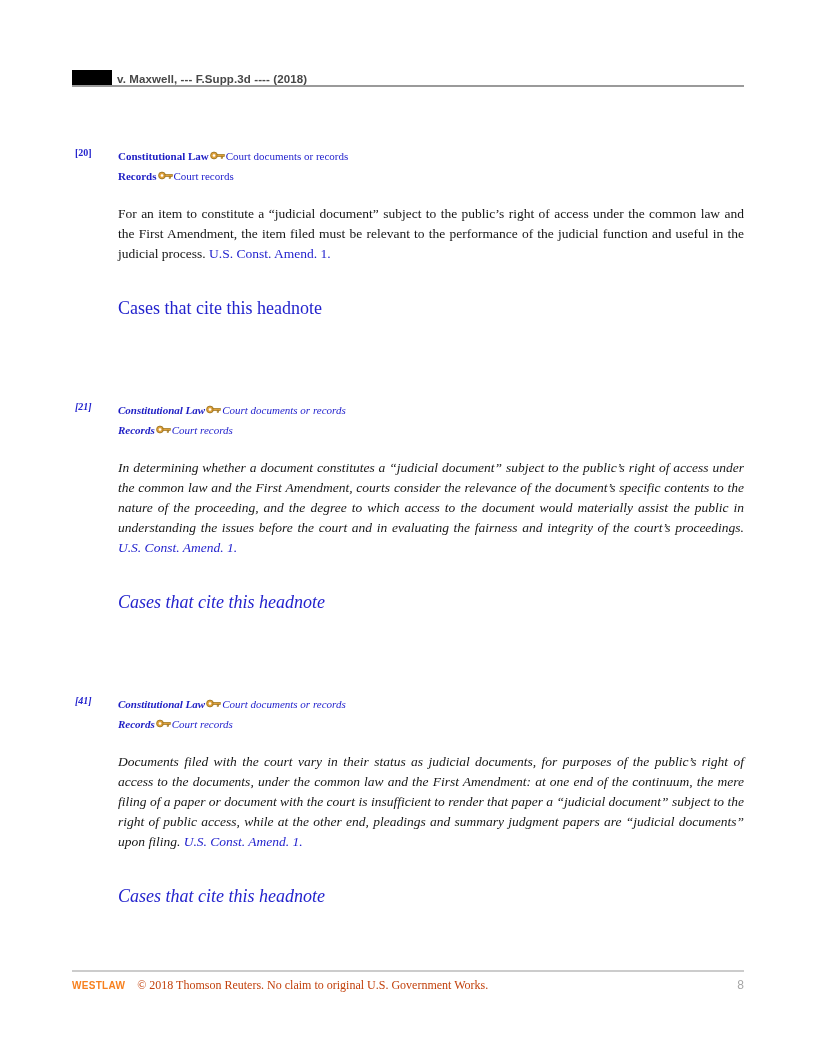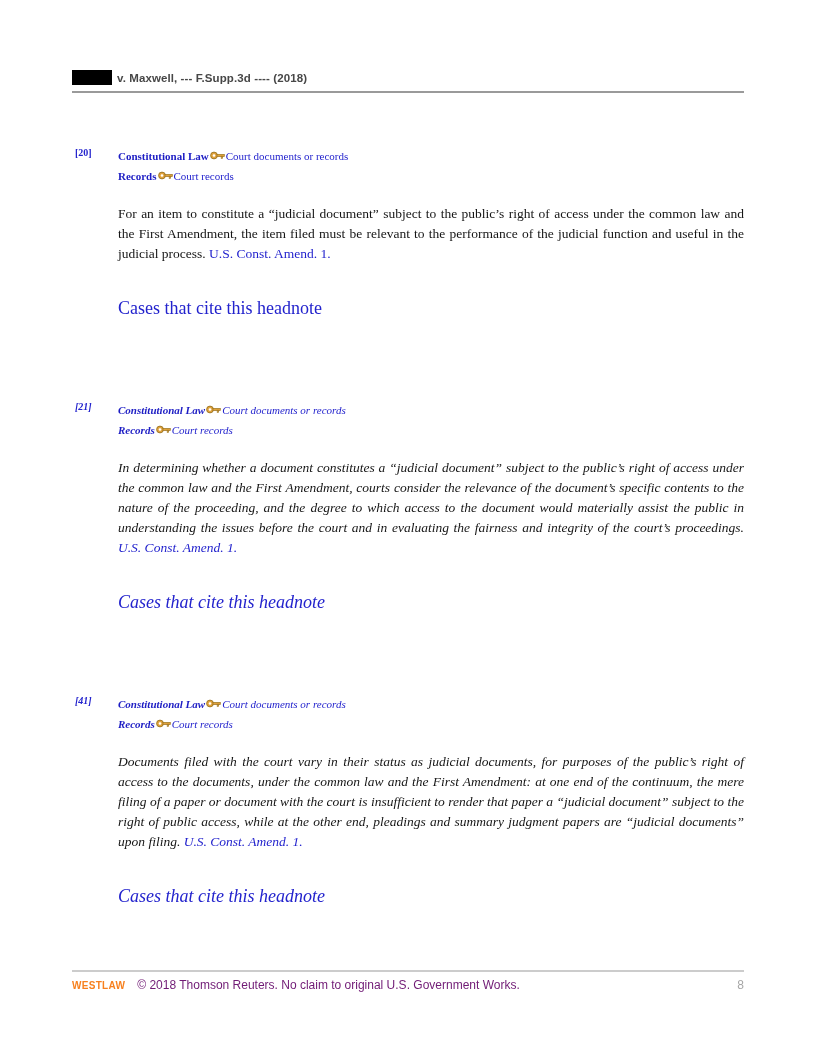--- a/index.html
+++ b/index.html
@@ -11,24 +11,23 @@
     background: #ffffff;
     overflow: hidden;
     font-family: "Liberation Serif", serif;
   }
   
   .header {
     position: absolute;
     left: 72px;
     right: 72px;
     top: 70px;
-    padding-bottom: 6px;
     border-bottom: 2px solid #9a9a9a;
     display: flex;
-    align-items: center;
+    align-items: flex-end;
     gap: 5px;
   }
   .redaction-box {
     width: 40px;
     height: 15px;
     background: #000000;
     flex: 0 0 auto;
   }
   .header-title {
     font-family: "Liberation Sans", sans-serif;
@@ -100,22 +99,23 @@
   }
   .footer-brand {
     font-size: 10px;
     font-weight: bold;
     color: #f7801e;
     letter-spacing: 0.3px;
     margin-right: 12px;
   }
   .footer-copy {
     font-size: 12px;
-    color: #701a75;
+    color: #c2410c;
     flex: 1 1 auto;
+    font-family: Liberation Serif, serif;
   }
   .footer-page {
     font-size: 12px;
     color: #a6a6a6;
   }
 </style>
 </head>
 <body>
 
 <div class="page">

